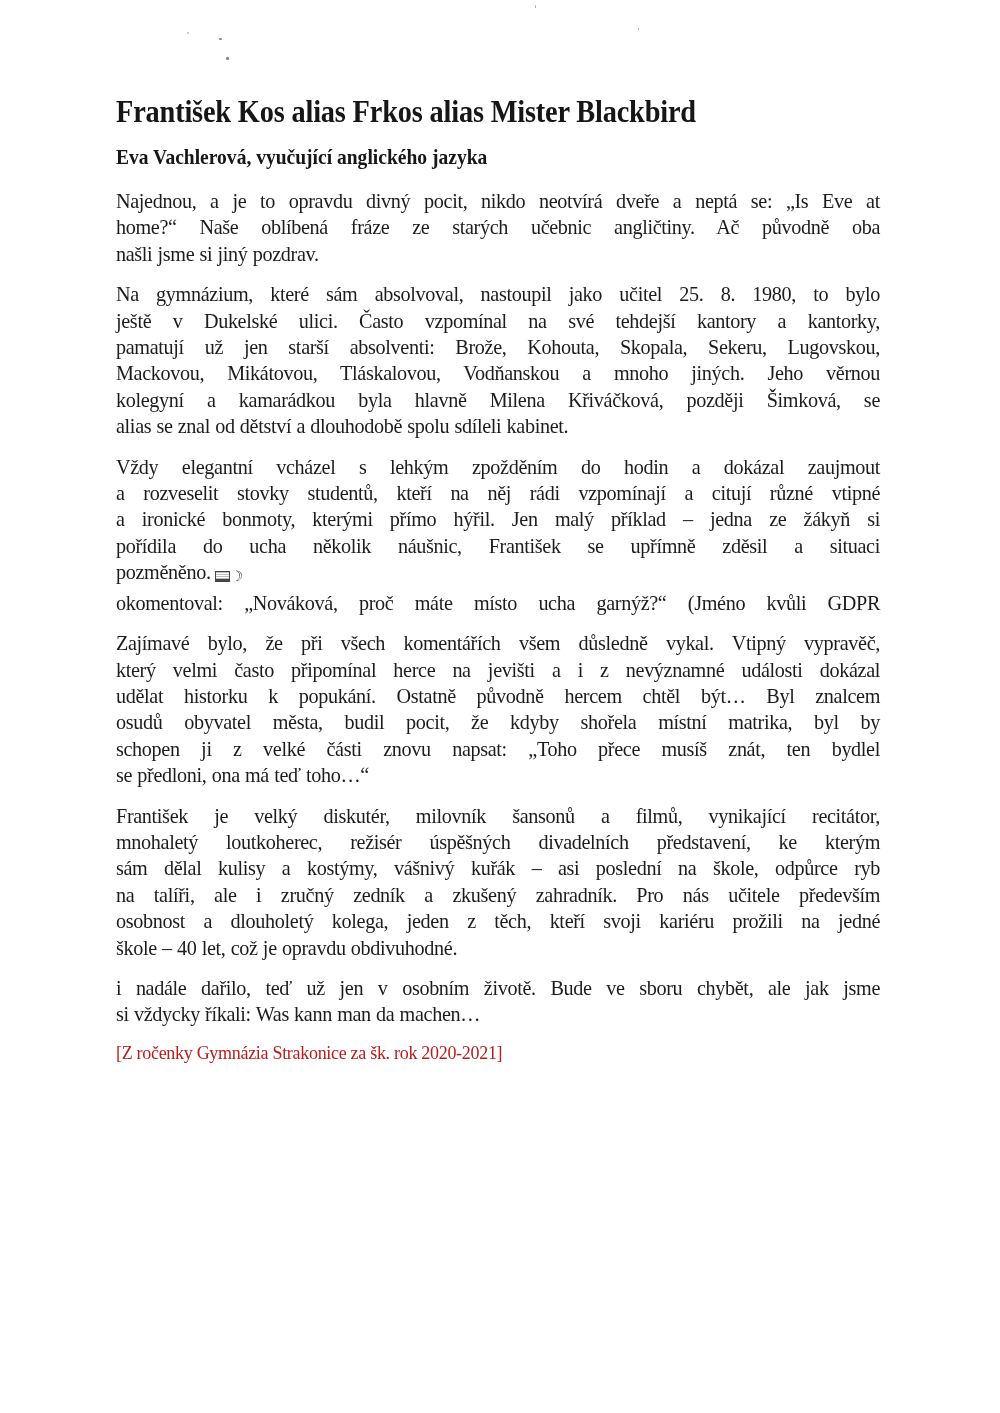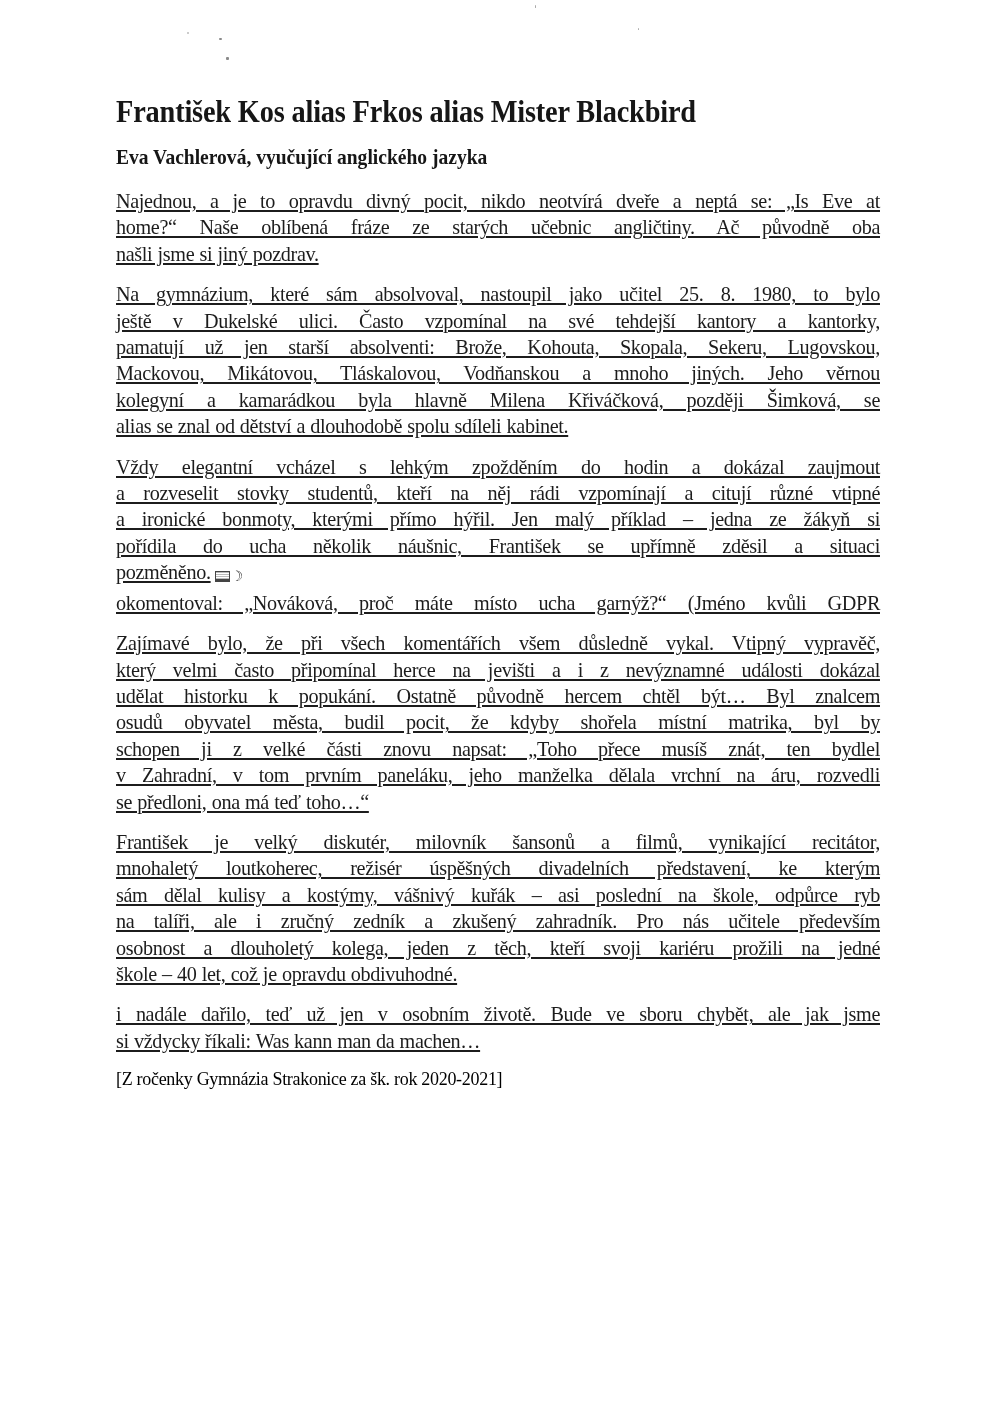--- a/index.html
+++ b/index.html
@@ -54,21 +54,20 @@
     }
     p.para {
       margin: 0 0 14px 0;
       font-size: 20.2px;
       line-height: 26.4px;
       text-align: justify;
       text-align-last: left;
       color: #1c1c1c;
       letter-spacing: -0.35px;
       word-spacing: 0.5px;
-      text-decoration: underline;
     }
     p.para .line {
       display: block;
       text-align: justify;
       text-align-last: justify;
       white-space: nowrap;
     }
     p.para .line.last {
       text-align-last: left;
     }
@@ -94,21 +93,21 @@
       display: inline-block;
       font-family: "DejaVu Sans", sans-serif;
       font-size: 14px;
       margin-left: 1px;
       vertical-align: 0px;
     }
     p.source {
       margin: 4px 0 0 0;
       font-size: 18px;
       line-height: 22px;
-      color: #000000;
+      color: #b91c1c;
       letter-spacing: -0.3px;
     }
   </style>
 </head>
 <body>
 
 <div class="speck" style="left:187px;top:32px;width:2px;height:2px;background:#bbb;"></div>
 <div class="speck" style="left:219px;top:38px;width:3px;height:2px;"></div>
 <div class="speck" style="left:226px;top:57px;width:3px;height:3px;"></div>
 <div class="speck" style="left:535px;top:5px;width:1px;height:3px;background:#aaa;"></div>
@@ -143,21 +142,20 @@
       <span class="line last"><span>pozměněno.</span><span class="emoji"><span class="computer-glyph"></span><span class="smile-glyph">☽</span></span></span>
       <span class="line">okomentoval: „Nováková, proč máte místo ucha garnýž?“ (Jméno kvůli GDPR</span>
     </p>
 
     <p class="para">
       <span class="line">Zajímavé bylo, že při všech komentářích všem důsledně vykal. Vtipný vypravěč,</span>
       <span class="line">který velmi často připomínal herce na jevišti a i z nevýznamné události dokázal</span>
       <span class="line">udělat historku k popukání. Ostatně původně hercem chtěl být…  Byl znalcem</span>
       <span class="line">osudů obyvatel města, budil pocit, že kdyby shořela místní matrika, byl by</span>
       <span class="line">schopen ji z velké části znovu napsat: „Toho přece musíš znát, ten bydlel</span>
-      <span class="line">v Zahradní, v tom prvním paneláku, jeho manželka dělala vrchní na áru, rozvedli</span>
       <span class="line last">se předloni, ona má teď toho…“</span>
     </p>
 
     <p class="para">
       <span class="line">František je velký diskutér, milovník šansonů a filmů, vynikající recitátor,</span>
       <span class="line">mnohaletý loutkoherec, režisér úspěšných divadelních představení, ke kterým</span>
       <span class="line">sám dělal kulisy a kostýmy, vášnivý kuřák – asi poslední na škole, odpůrce ryb</span>
       <span class="line">na talíři, ale i zručný zedník a zkušený zahradník. Pro nás učitele především</span>
       <span class="line">osobnost a dlouholetý kolega, jeden z těch, kteří svoji kariéru prožili na jedné</span>
       <span class="line last">škole – 40 let, což je opravdu obdivuhodné.</span>

